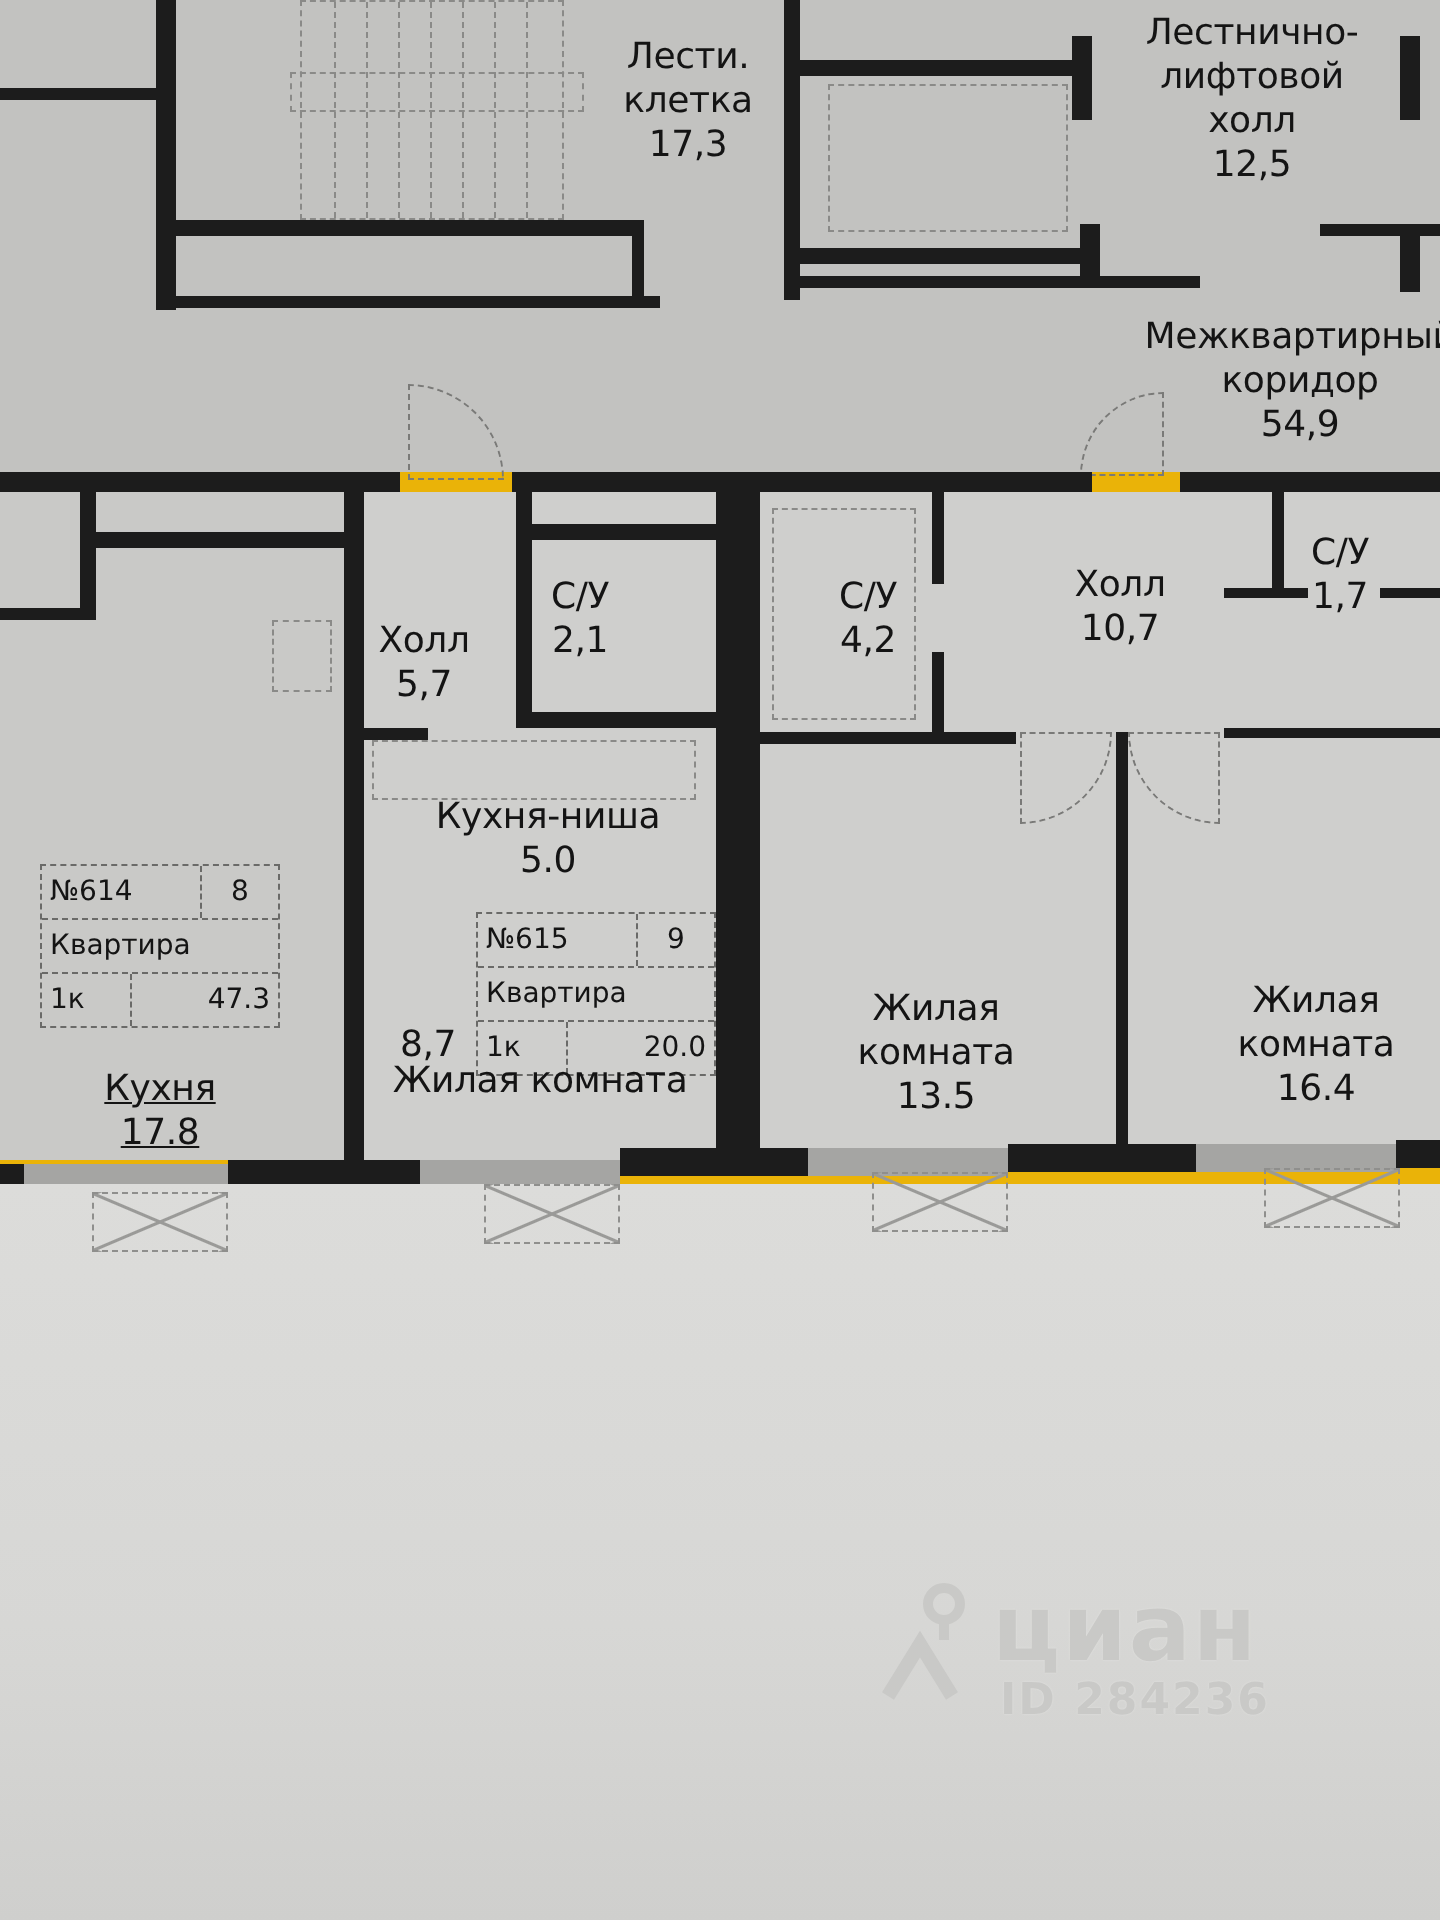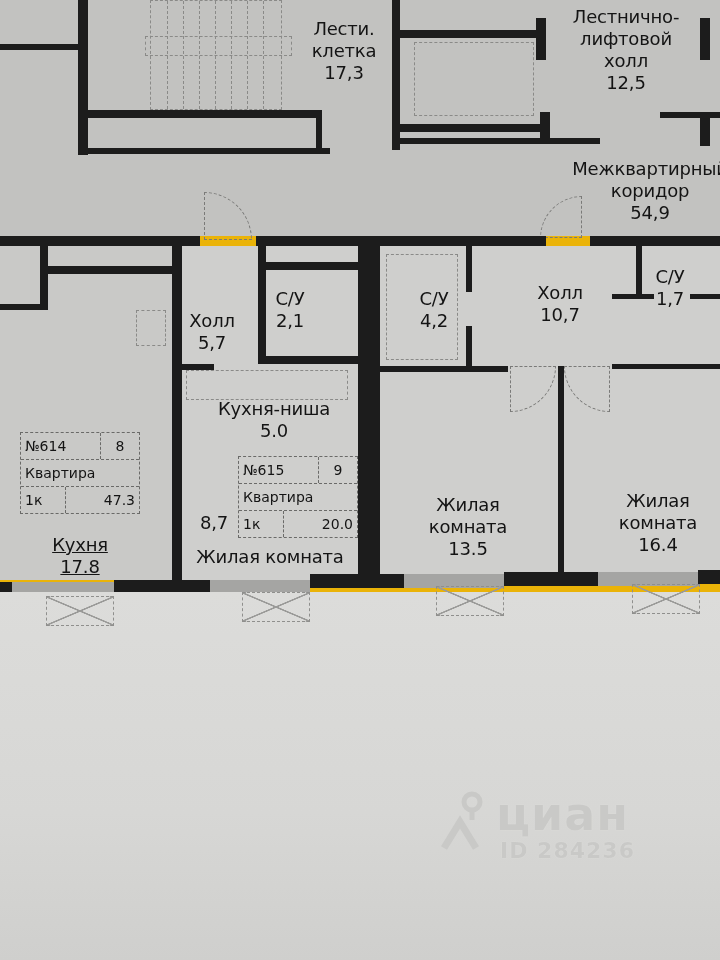--- a/index.html
+++ b/index.html
@@ -170,21 +170,21 @@
     </div>
     <div class="apt-row">
       <div class="apt-cell">Квартира</div>
     </div>
     <div class="apt-row">
       <div class="apt-cell" style="width:36px;">1к</div>
       <div class="apt-cell sep" style="flex:1;text-align:right;">20.0</div>
     </div>
   </div>
   <div class="label" style="left:214px;top:512px;">8,7</div>
-  <div class="label" style="left:270px;top:546px;">Жилая комната</div>
+  <div class="label" style="left:270px;top:530px;">Жилая комната</div>
 
   <div class="room light" style="left:370px;top:246px;width:350px;height:334px;"></div>
   <div class="wall" style="left:370px;top:240px;width:10px;height:346px;"></div>
   <div class="wall" style="left:466px;top:242px;width:6px;height:50px;"></div>
   <div class="wall" style="left:466px;top:326px;width:6px;height:44px;"></div>
   <div class="wall" style="left:376px;top:366px;width:132px;height:6px;"></div>
   <div class="wall" style="left:612px;top:294px;width:42px;height:5px;"></div>
   <div class="wall" style="left:636px;top:242px;width:6px;height:56px;"></div>
   <div class="wall" style="left:690px;top:294px;width:30px;height:5px;"></div>
   <div class="wall" style="left:612px;top:364px;width:108px;height:5px;"></div>

